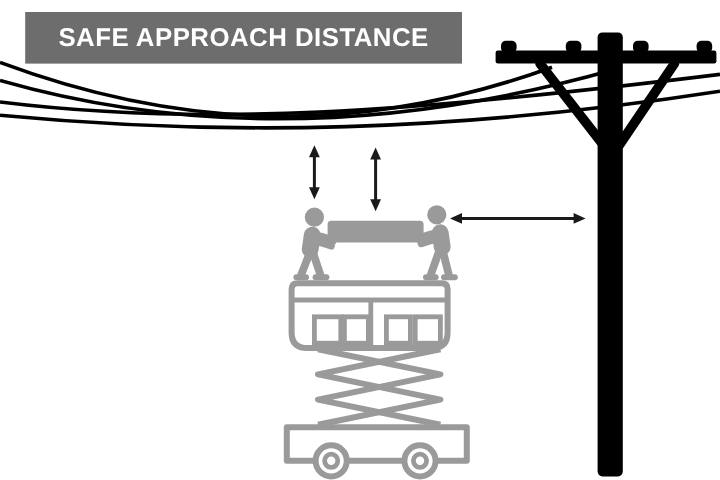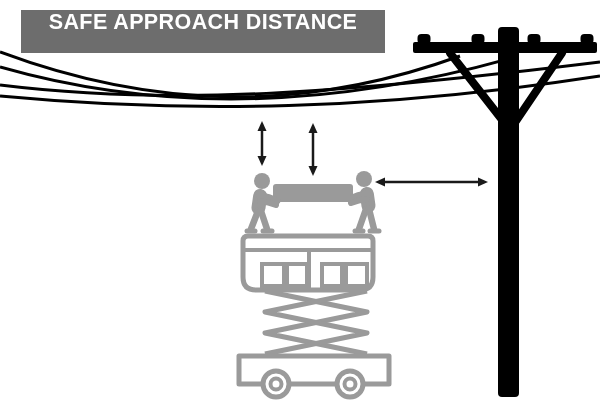--- a/index.html
+++ b/index.html
@@ -11,21 +11,21 @@
     --equipment-gray:#9a9a9a;
   }
   html,body{margin:0;padding:0;background:#e8e8e8;font-family:"Liberation Sans",sans-serif;}
   .canvas{
     position:relative;width:600px;height:400px;background:var(--background,#fff);
     overflow:hidden;margin:0 auto;
   }
   .banner{
     position:absolute;left:21px;top:10px;width:364px;height:43px;
     background:var(--banner-bg,#6d6d6d);
-    display:flex;align-items:flex-start;justify-content:center;
+    display:flex;align-items:center;justify-content:center;
   }
   .banner-label{
     color:var(--banner-text,#fff);
     font-size:21.5px;font-weight:bold;letter-spacing:0.4px;white-space:nowrap;
     font-family:"Liberation Sans",sans-serif;
   }
   svg.scene{position:absolute;left:0;top:0;}
   .wire{stroke:var(--line-black,#000);stroke-width:3;fill:none;}
   .pole-fill{fill:var(--line-black,#000);}
   .brace{stroke:var(--line-black,#000);stroke-width:8;stroke-linecap:round;fill:none;}

